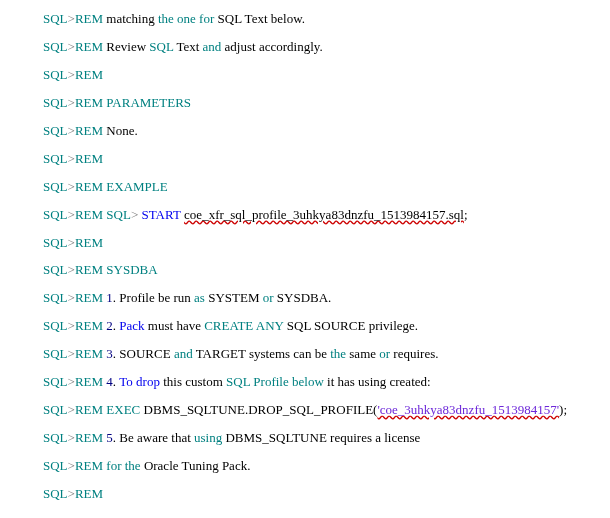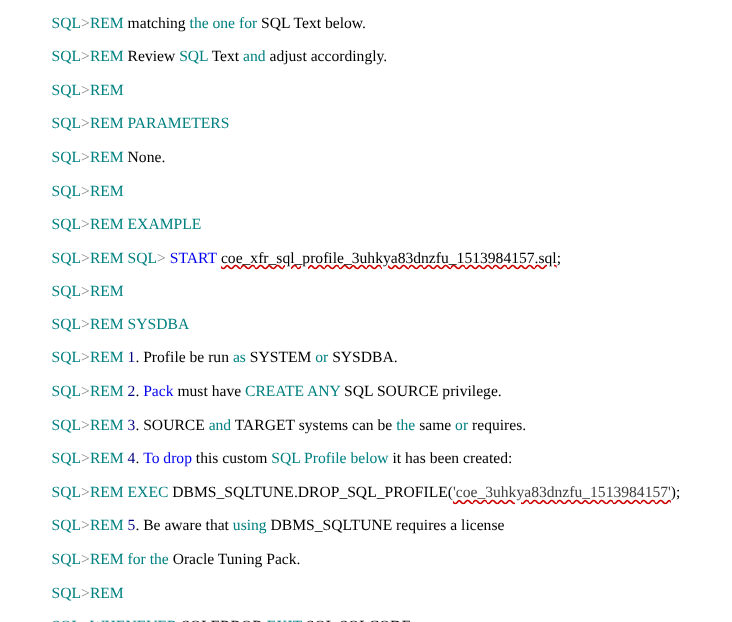--- a/index.html
+++ b/index.html
@@ -75,25 +75,25 @@
 
 <div class="line">
   <span class="kw">SQL</span><span class="gt">&gt;</span><span class="kw">REM</span><span>    </span><span class="navy">2</span><span>. </span><span class="blue">Pack</span><span> must have </span><span class="kw">CREATE ANY</span><span> SQL SOURCE privilege.</span>
 </div>
 
 <div class="line">
   <span class="kw">SQL</span><span class="gt">&gt;</span><span class="kw">REM</span><span>    </span><span class="navy">3</span><span>. SOURCE </span><span class="kw">and</span><span> TARGET systems can be </span><span class="kw">the</span><span> same </span><span class="kw">or</span><span> requires.</span>
 </div>
 
 <div class="line">
-  <span class="kw">SQL</span><span class="gt">&gt;</span><span class="kw">REM</span><span>    </span><span class="navy">4</span><span>. </span><span class="blue">To drop</span><span> this custom </span><span class="kw">SQL Profile below</span><span> it has been created:</span>
+  <span class="kw">SQL</span><span class="gt">&gt;</span><span class="kw">REM</span><span>    </span><span class="navy">4</span><span>. </span><span class="blue">To drop</span><span> this custom </span><span class="kw">SQL Profile below</span><span> it has using created:</span>
 </div>
 
 <div class="line">
-  <span class="kw">SQL</span><span class="gt">&gt;</span><span class="kw">REM</span><span>    </span><span class="kw">EXEC</span><span> DBMS_SQLTUNE.DROP_SQL_PROFILE(</span><span class="wavy" style="color:#404040">'coe_3uhkya83dnzfu_1513984157'</span><span>);</span>
+  <span class="kw">SQL</span><span class="gt">&gt;</span><span class="kw">REM</span><span>    </span><span class="kw">EXEC</span><span> DBMS_SQLTUNE.DROP_SQL_PROFILE(</span><span class="wavy" style="color:#6d28d9">'coe_3uhkya83dnzfu_1513984157'</span><span>);</span>
 </div>
 
 <div class="line">
   <span class="kw">SQL</span><span class="gt">&gt;</span><span class="kw">REM</span><span>    </span><span class="navy">5</span><span>. Be aware that </span><span class="kw">using</span><span> DBMS_SQLTUNE requires a license</span>
 </div>
 
 <div class="line">
   <span class="kw">SQL</span><span class="gt">&gt;</span><span class="kw">REM</span><span>    </span><span class="kw">for the</span><span> Oracle Tuning Pack.</span>
 </div>
 

